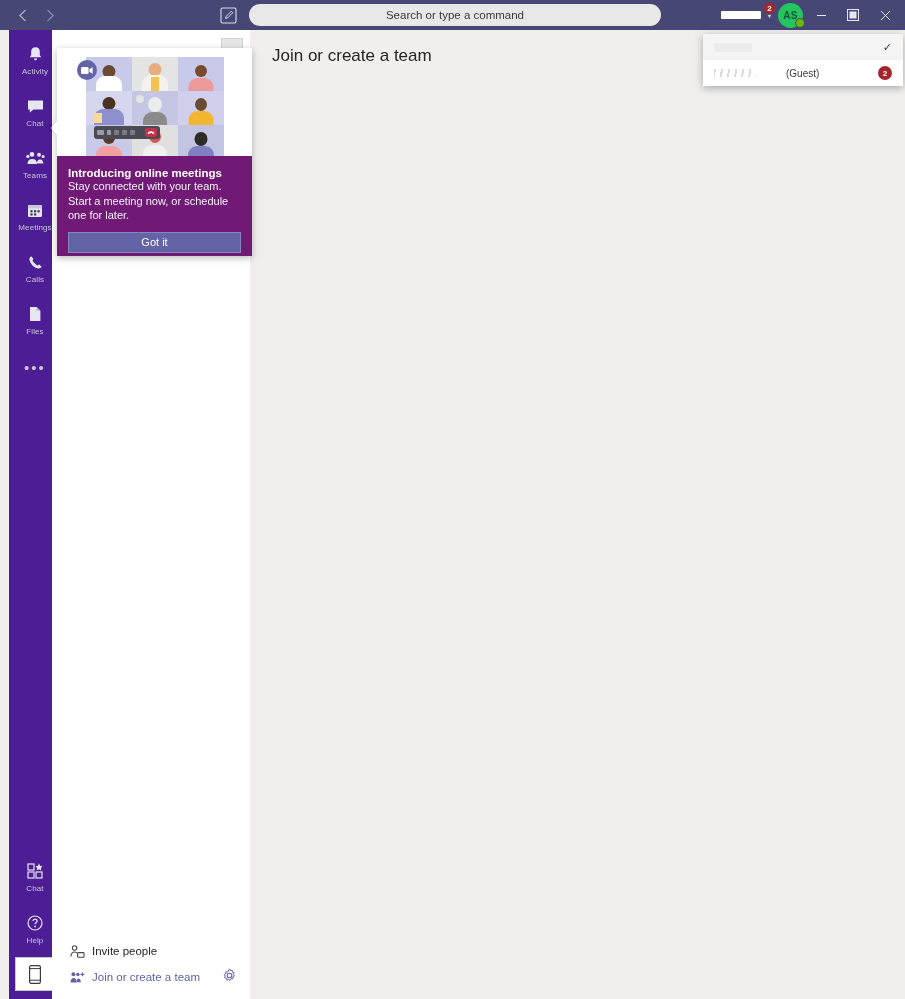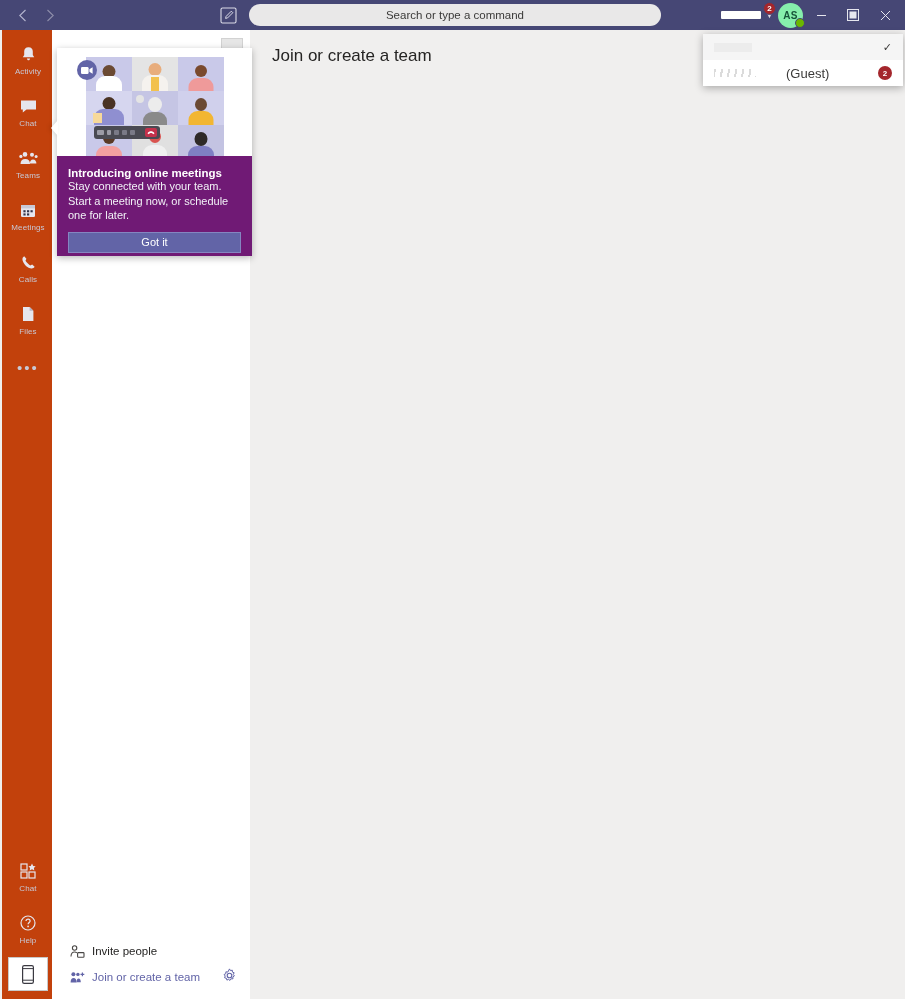--- a/index.html
+++ b/index.html
@@ -43,38 +43,38 @@
   #account-chevron { color:#d8d8e4; font-size:9px; margin-left:4px; }
   #account-badge {
     position:absolute; left:763px; top:2px;
     background:#a4262c; color:#fff; font-size:8px; font-weight:bold;
     width:13px; height:13px; border-radius:50%;
     display:flex; align-items:center; justify-content:center;
     border:1.5px solid #464775; z-index:3;
   }
   #avatar {
     position:absolute; left:778px; top:3px; width:25px; height:25px;
-    border-radius:50%; background:#86efac; color:#17543a;
+    border-radius:50%; background:#22c55e; color:#17543a;
     font-size:10px; font-weight:600; letter-spacing:0.3px;
     display:flex; align-items:center; justify-content:center;
   }
   #presence-dot {
     position:absolute; left:795px; top:18px; width:10px; height:10px;
     border-radius:50%; background:#6bb700; border:1.5px solid #464775;
   }
   .wctl {
     width:32px; height:30px; display:flex; align-items:center; justify-content:center;
     color:#e6e6ee; font-size:12px;
   }
   #wctls { position:absolute; right:4px; top:0; display:flex; }
 
   
   #rail {
-    position:absolute; left:2px; top:30px; width:52px; height:969px;
-    background:#c2410c;
+    position:absolute; left:9px; top:30px; width:52px; height:969px;
+    background:#4c1d95;
   }
   .rail-item {
     width:52px; height:44px; margin-top:8px;
     display:flex; flex-direction:column; align-items:center; justify-content:center;
     color:#c8c8d5;
   }
   .rail-item .ico { height:19px; display:flex; align-items:center; }
   .rail-item .lbl { font-size:8px; margin-top:3px; color:#c8c8d5; letter-spacing:.1px; }
   .rail-item.dots { height:26px; margin-top:12px; }
   #rail-bottom { position:absolute; left:0; bottom:0; width:52px; }
@@ -207,21 +207,21 @@
     height:26px; display:flex; align-items:center; padding:0 11px; position:relative;
   }
   #dd-row-0 { background:#f5f5f5; }
   #dd-org-redacted { width:38px; height:9px; background:#ececec; }
   #dd-check { margin-left:auto; color:#3b3a39; font-size:11px; }
   #dd-guest-name {
     width:42px; height:8px;
     background:repeating-linear-gradient(100deg,#cfcfcf 0 2px,#ffffff 2px 7px);
     opacity:.75;
   }
-  #dd-guest-label { margin-left:30px; font-size:13px; color:#3b3a39; }
+  #dd-guest-label { margin-left:30px; font-size:10px; color:#3b3a39; }
   #dd-badge {
     margin-left:auto; width:14px; height:14px; border-radius:50%;
     background:#a4262c; color:#fff; font-size:8px; font-weight:bold;
     display:flex; align-items:center; justify-content:center;
   }
   svg { display:block; }
 </style>
 </head>
 <body>
 

